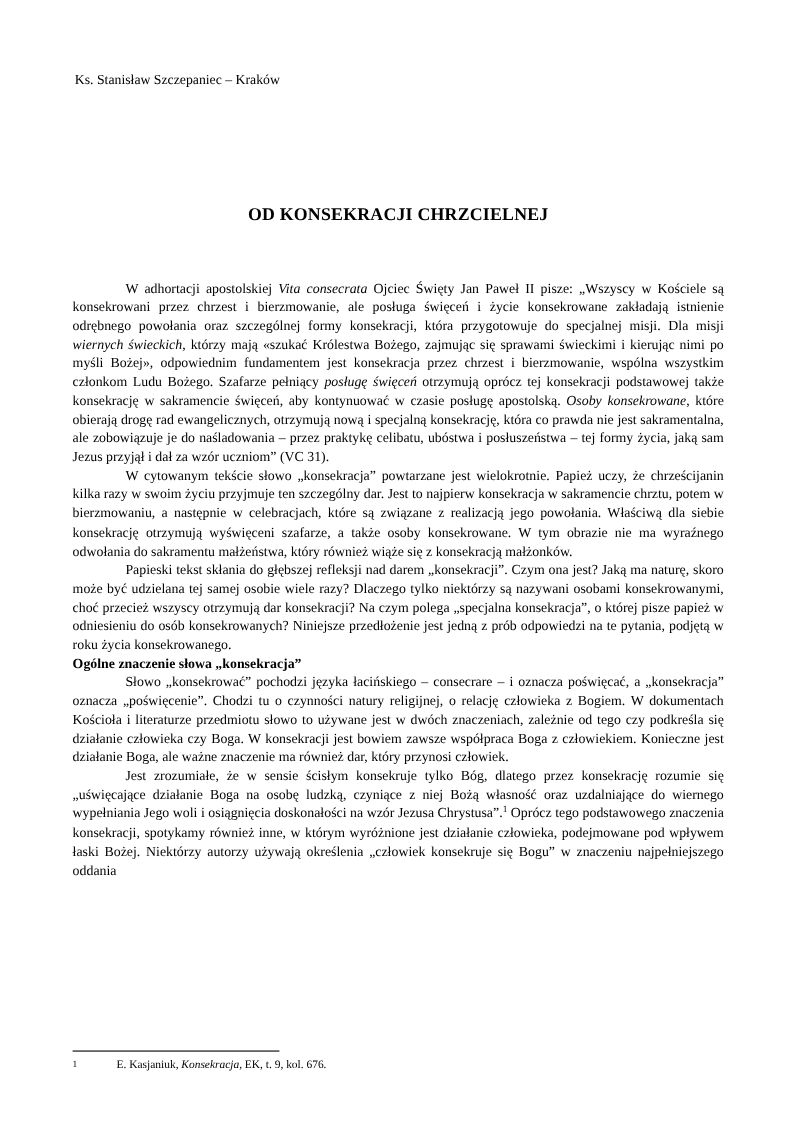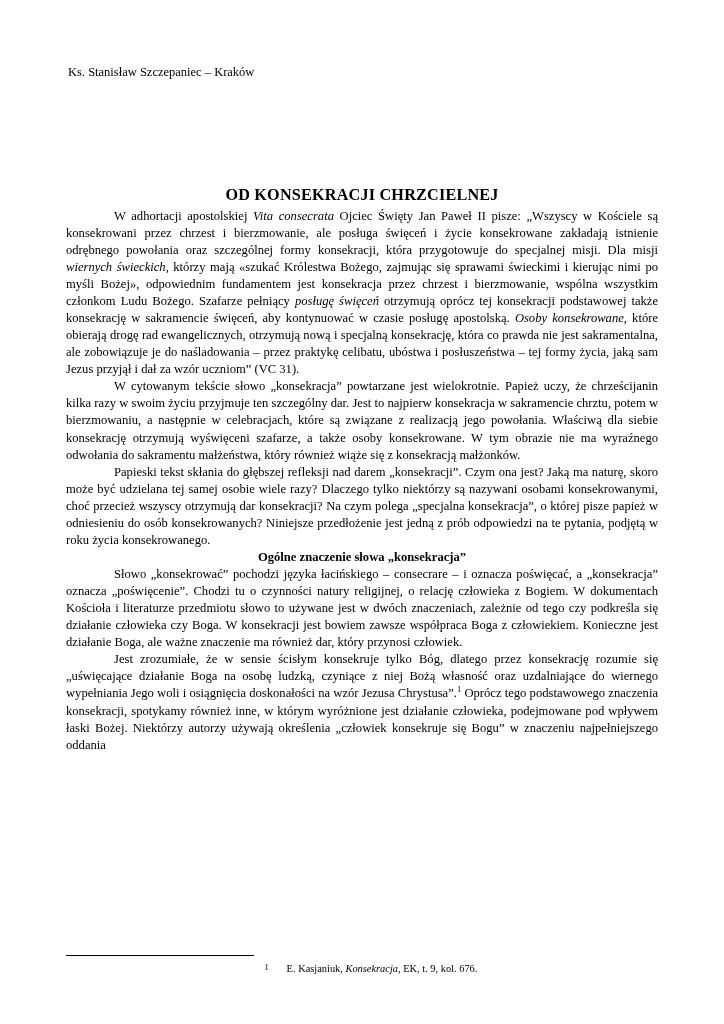--- a/index.html
+++ b/index.html
@@ -31,32 +31,32 @@
     text-align: center;
     font-weight: bold;
     font-size: 16.2px;
     line-height: 1.45;
     letter-spacing: 0.2px;
   }
   .title-block .line2 {
     display: block;
   }
   .body-text {
+    margin-top: 46px;
     font-size: 12.6px;
     line-height: 1.355;
     text-align: justify;
     text-justify: inter-word;
   }
   .body-text p {
     margin: 0;
     text-indent: 48px;
   }
   .body-text p.noindent {
     text-indent: 0;
-    text-align: center;
   }
   .section-head {
     margin-top: 19px;
     margin-bottom: 2px;
     font-size: 12.6px;
     font-weight: bold;
     text-align: left;
     text-indent: 0;
   }
   i {
@@ -75,21 +75,20 @@
   }
   .footnote-rule {
     width: 188px;
     height: 1px;
     background: #000000;
     margin-bottom: 6px;
   }
   .footnote {
     font-size: 10.4px;
     line-height: 1.3;
-    text-align: center;
   }
   .footnote .fn-num {
     display: inline-block;
     width: 40px;
     font-size: 8.6px;
     vertical-align: top;
   }
   .footnote .fn-text {
     display: inline;
   }

